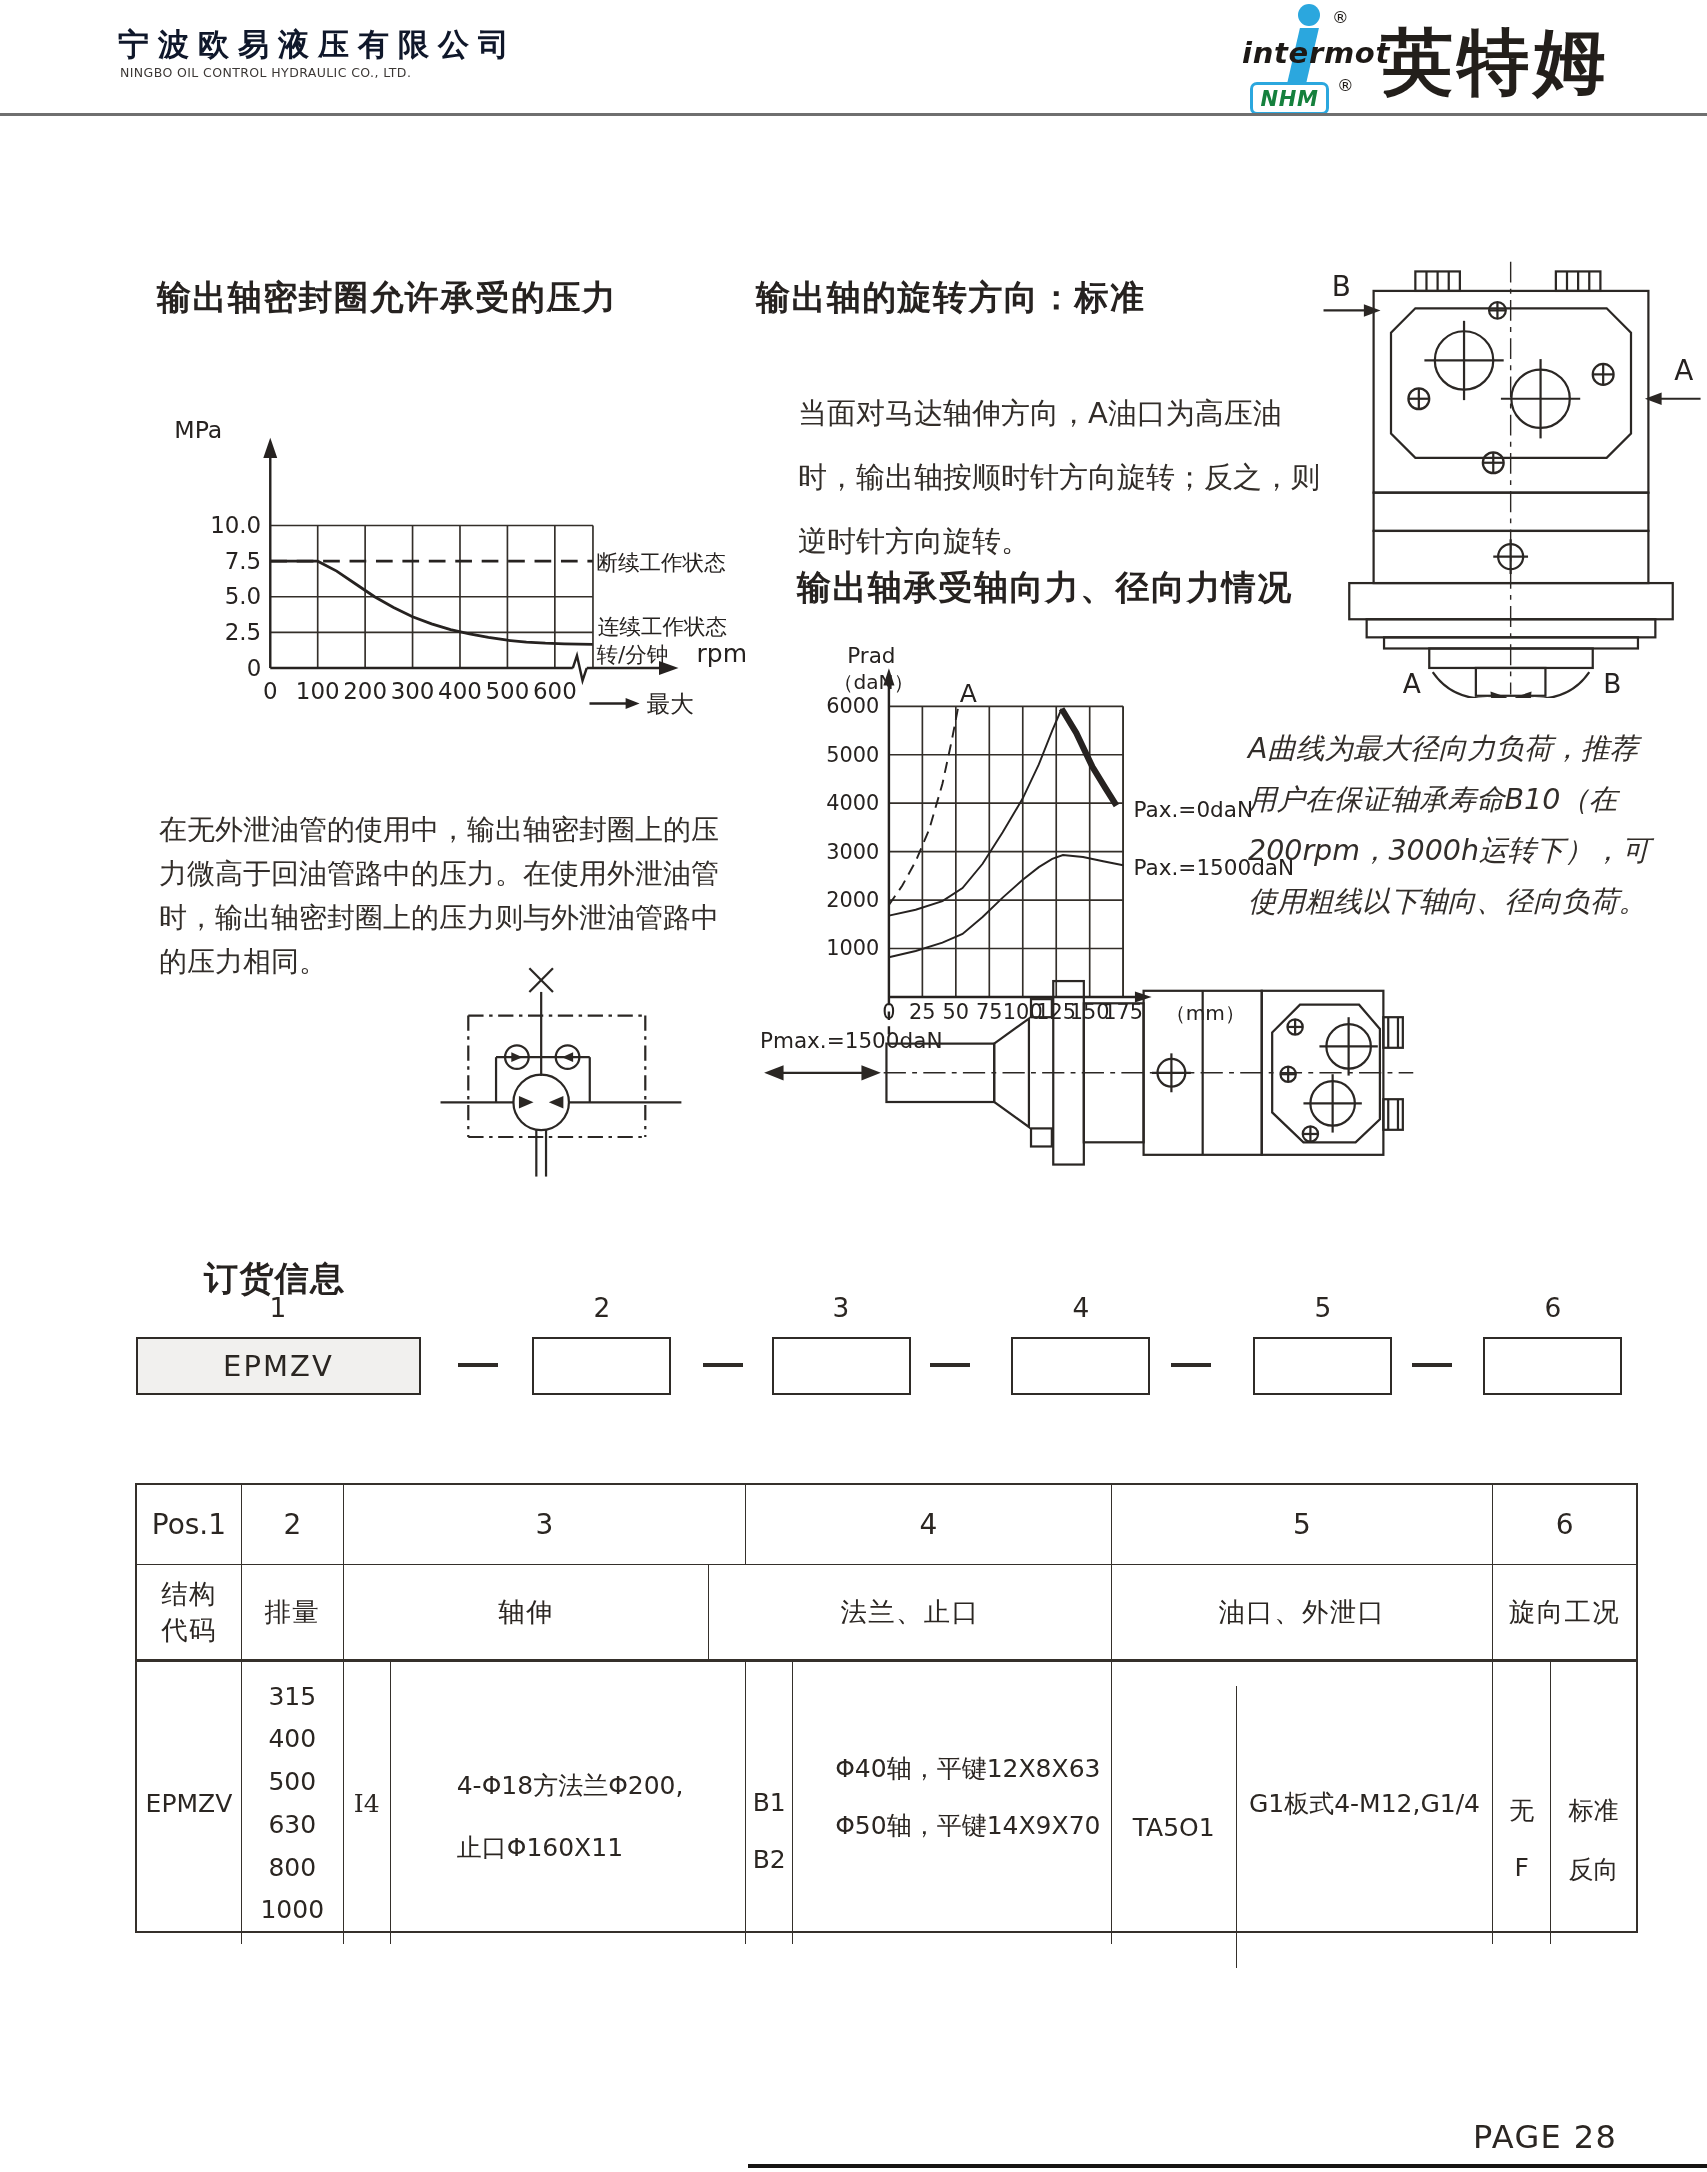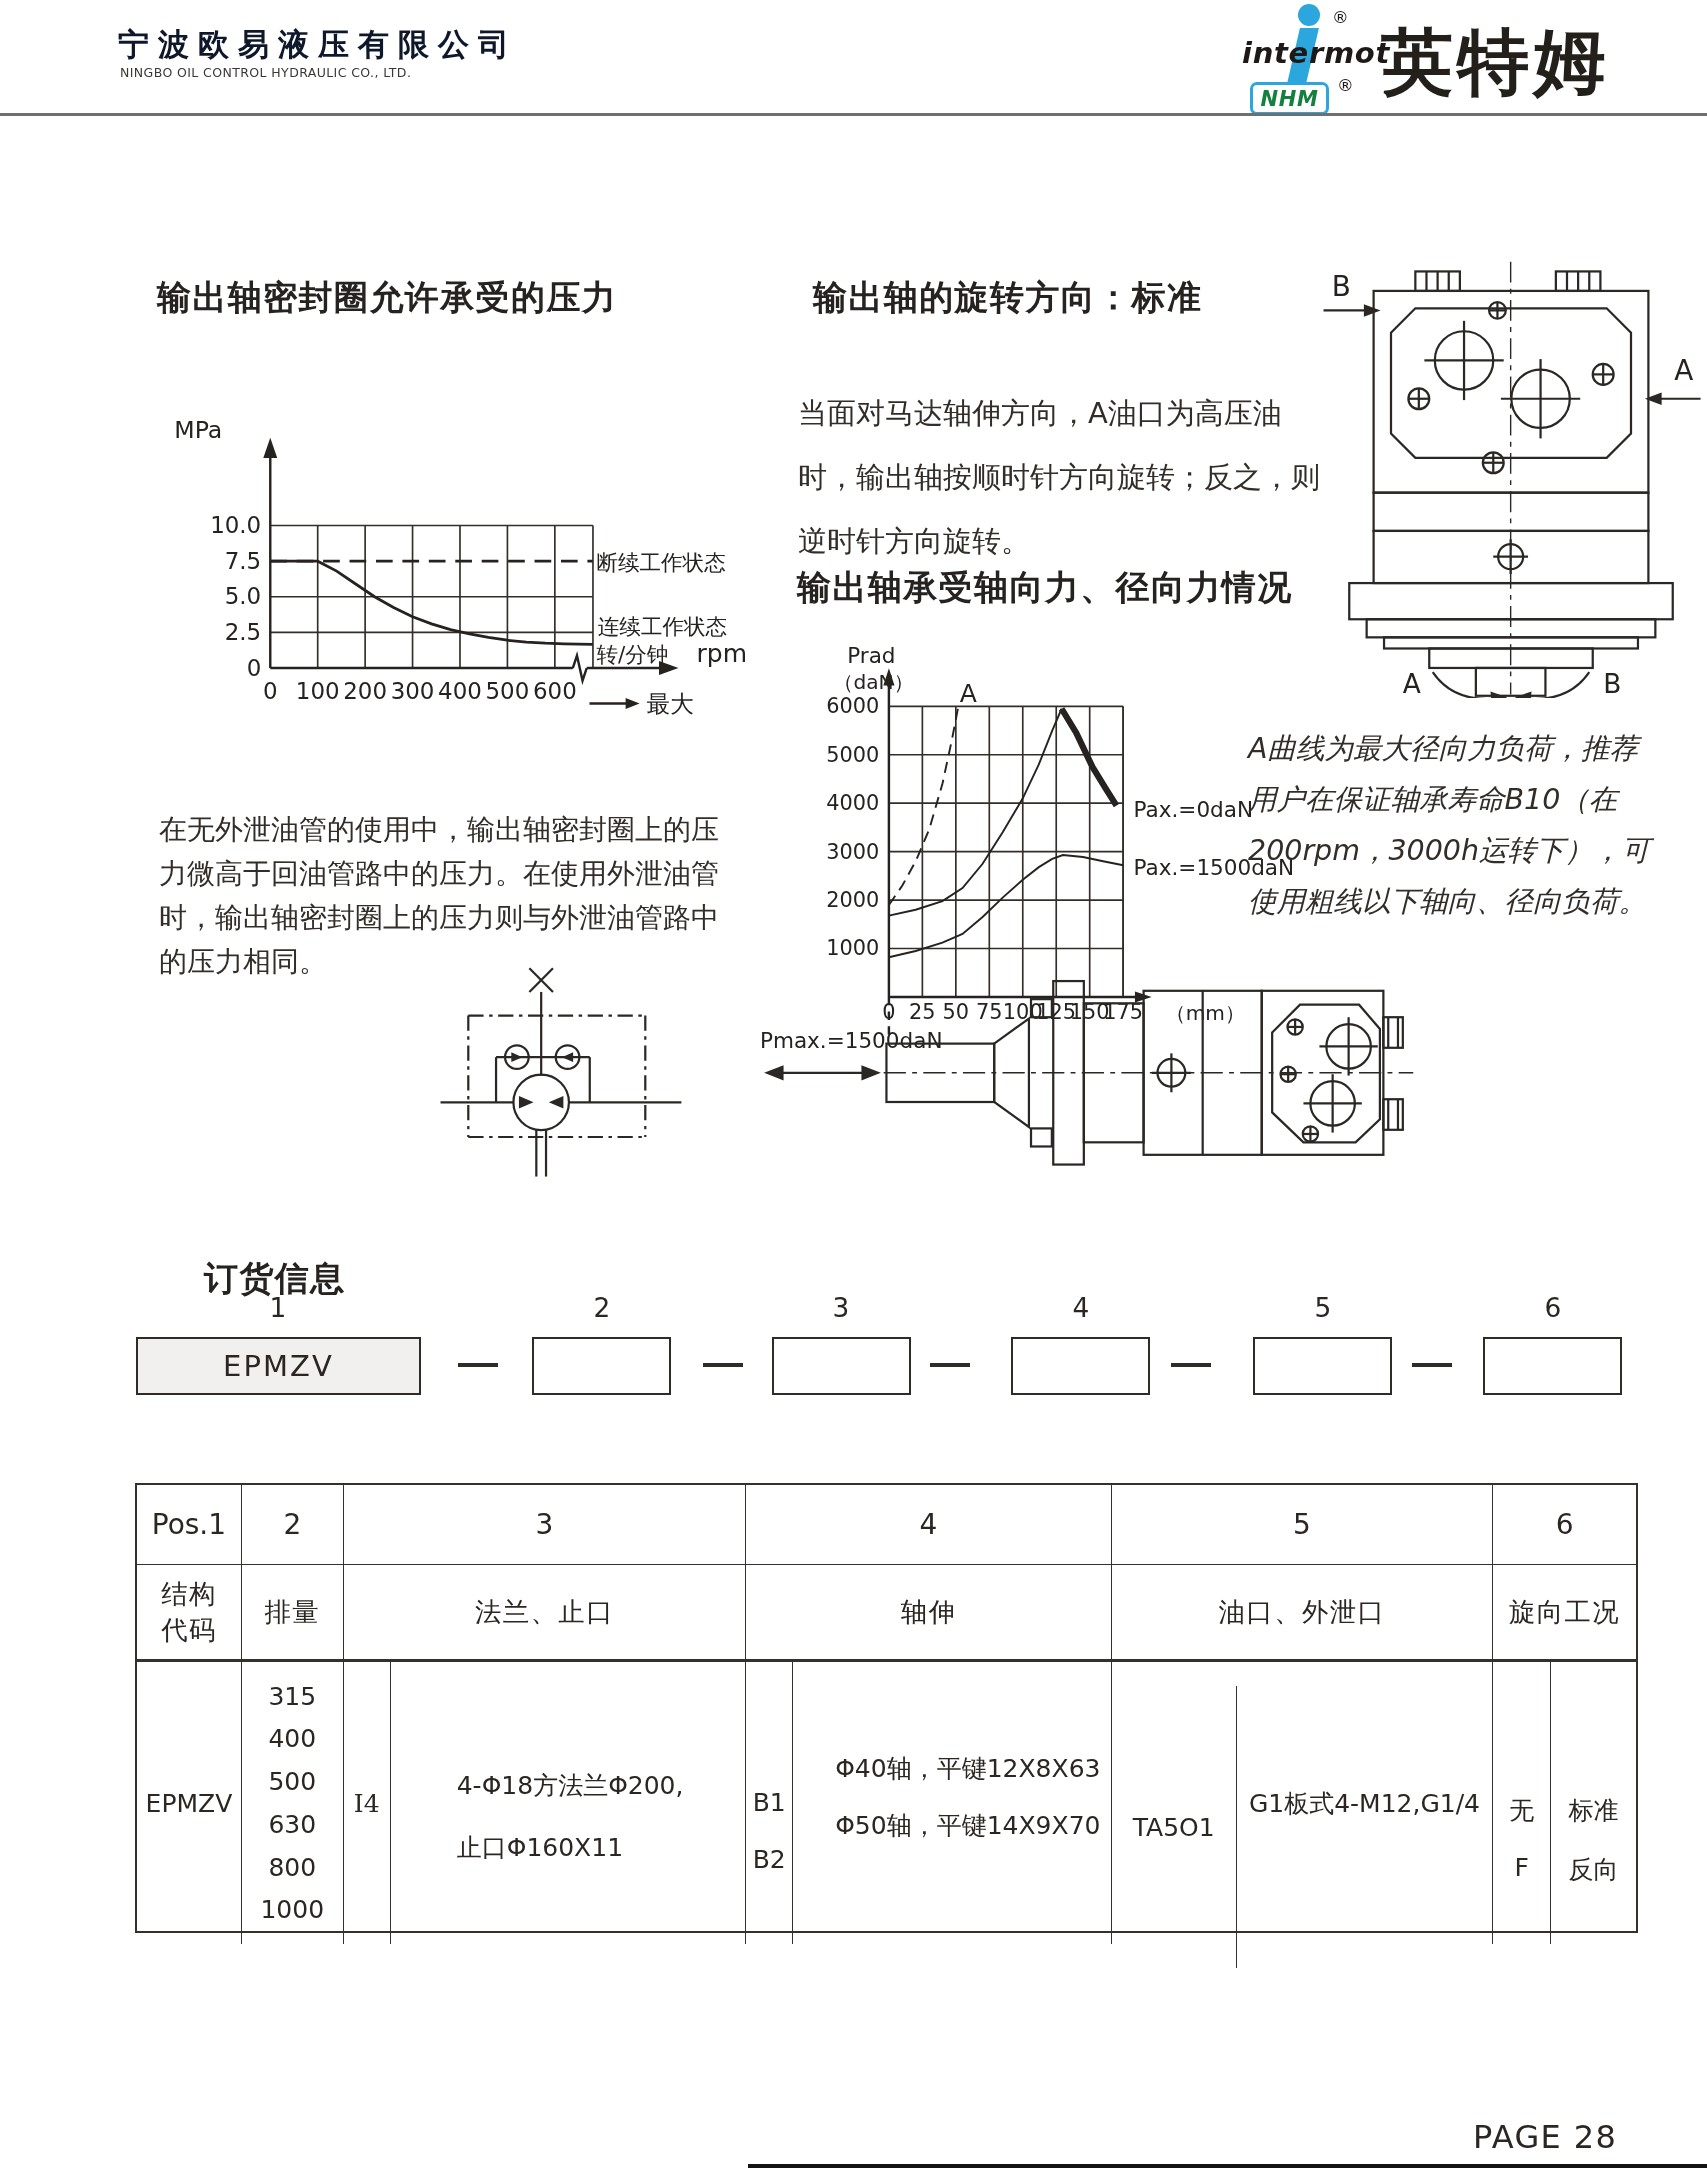--- a/index.html
+++ b/index.html
@@ -159,21 +159,21 @@
     <line x1="160" y1="140" x2="160" y2="167"></line>
     <circle cx="160" cy="205" r="40"></circle>
     <polygon class="fill" points="128,196 128,214 149,205"></polygon>
     <polygon class="fill" points="192,196 192,214 171,205"></polygon>
     <line x1="15" y1="205" x2="121" y2="205"></line>
     <line x1="199" y1="205" x2="362" y2="205"></line>
     <line x1="153" y1="245" x2="153" y2="312"></line>
     <line x1="167" y1="245" x2="167" y2="312"></line>
   </svg>
 
-  <div class="abs sec-title" style="left:813px;top:275px;">输出轴的旋转方向：标准</div>
+  <div class="abs sec-title" style="left:756px;top:275px;">输出轴的旋转方向：标准</div>
   <div class="abs para" style="left:798px;top:381px;width:533px;font-size:29px;line-height:64px;">当面对马达轴伸方向，A油口为高压油时，输出轴按顺时针方向旋转；反之，则逆时针方向旋转。</div>
 
   <svg class="abs draw" style="left:1311px;top:256px;" width="400" height="442" viewBox="0 0 575 635">
     <line class="thin" x1="287" y1="8" x2="287" y2="630" stroke-dasharray="30 9 7 9"></line>
     <rect x="150" y="22" width="64" height="28"></rect>
     <rect x="352" y="22" width="64" height="28"></rect>
     <line x1="166" y1="22" x2="166" y2="50"></line>
       <line x1="182" y1="22" x2="182" y2="50"></line>
       <line x1="198" y1="22" x2="198" y2="50"></line>
     <line x1="368" y1="22" x2="368" y2="50"></line>
@@ -353,22 +353,22 @@
       <div class="cell w6">6</div>
     </div>
     <div class="t-row r2">
       <div class="cell w1">
         <div>
             <div>结构</div>
             <div>代码</div>
           </div>
       </div>
       <div class="cell w2">排量</div>
+      <div class="cell w4">轴伸</div>
       <div class="cell w3">法兰、止口</div>
-      <div class="cell w4">轴伸</div>
       <div class="cell w5">油口、外泄口</div>
       <div class="cell w6">旋向工况</div>
     </div>
     <div class="t-row r3">
       <div class="cell w1 center">EPMZV</div>
       <div class="cell w2 col-even">
         <span>315</span>
         <span>400</span>
         <span>500</span>
         <span>630</span>

